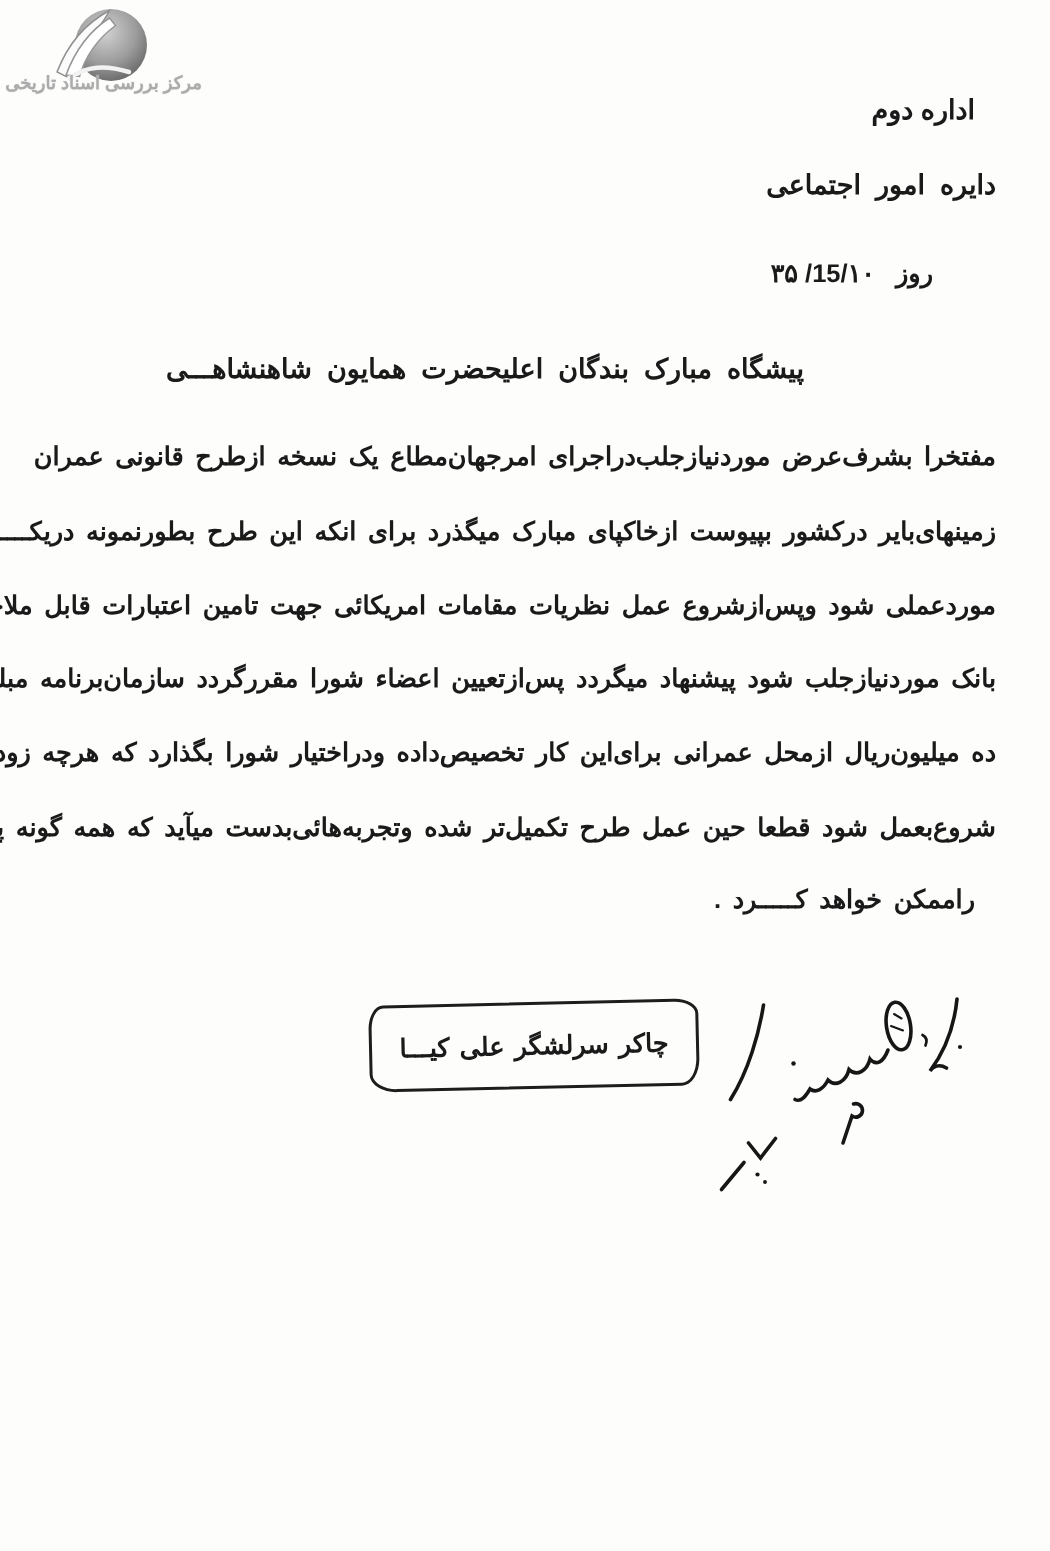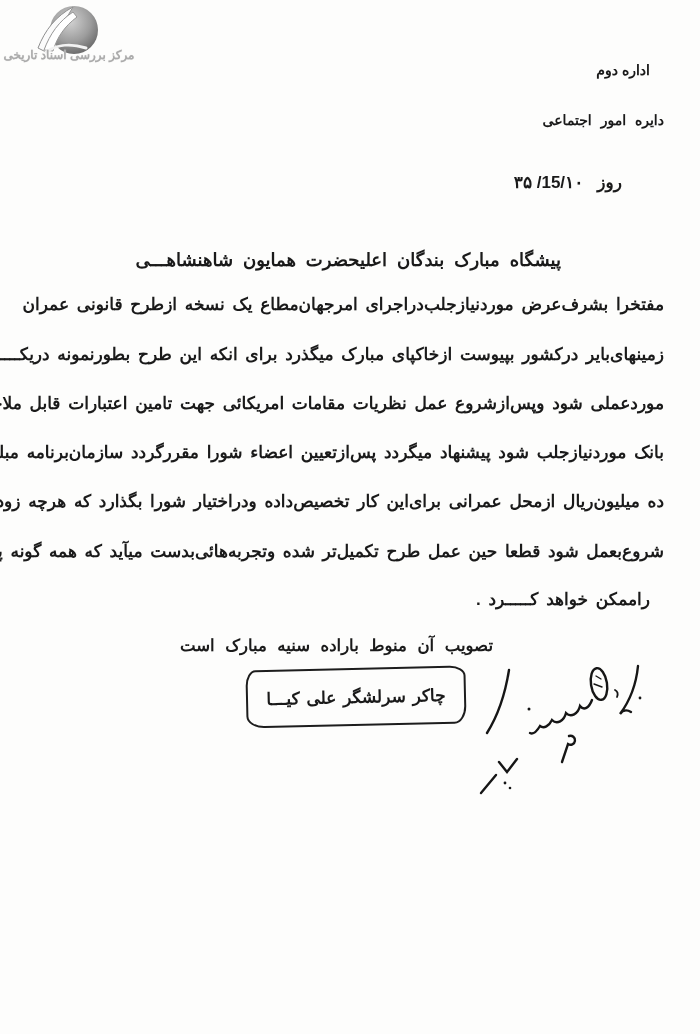--- a/index.html
+++ b/index.html
@@ -11,29 +11,29 @@
   }
   
   .logo-wrap { position:absolute; left:2px; top:4px; width:134px; height:66px; }
   .logo-svg { position:absolute; left:0; top:0; }
   .logo-caption {
     position:absolute; left:0; top:44px; width:134px;
     text-align:center; font-size:12px; font-weight:bold;
     color:#ababab; text-shadow:0 0 1px #d7d7d7; letter-spacing:0.3px;
   }
   
-  .hdr { position:absolute; font-size:14px; font-weight:600; white-space:nowrap; }
+  .hdr { position:absolute; font-size:18px; font-weight:600; white-space:nowrap; }
   .hdr-office   { right:50px; top:62px; }
   .hdr-dept     { right:36px; top:112px; word-spacing:5px; }
   .date-row { position:absolute; right:78px; top:172px; display:flex; gap:14px;
               font-size:17px; font-weight:600; align-items:baseline; }
   
   .salutation {
-    position:absolute; right:139px; top:235px;
-    font-size:18px; font-weight:600; word-spacing:5px; white-space:nowrap;margin-top:14px;
+    position:absolute; right:164px; top:235px;
+    font-size:18px; font-weight:600; word-spacing:5px; white-space:nowrap;
   }
   
   .b-line {
     position:absolute; right:36px; width:630px;
     font-size:17px; font-weight:600; line-height:26px;
     text-align:justify; text-align-last:justify; word-spacing:3px;
     white-space:nowrap; 
   }
   .b-open { display:flex; justify-content:space-between; white-space:nowrap;
             text-align-last:auto; }
@@ -87,21 +87,20 @@
     <span>مفتخرا بشرف‌عرض موردنیازجلب</span>
     <span>دراجرای امرجهان‌مطاع یک نسخه  ازطرح قانونی عمران</span>
   </div>
   <div class="b-line t2">زمینهای‌بایر درکشور بپیوست ازخاکپای مبارک میگذرد  برای انکه  این طرح بطورنمونه  دریکـــــی دو</div>
   <div class="b-line t3">موردعملی شود  وپس‌ازشروع عمل نظریات مقامات امریکائی جهت تامین اعتبارات قابل ملاحظه  وایجاد</div>
   <div class="b-line t4">بانک موردنیازجلب شود  پیشنهاد میگردد  پس‌ازتعیین اعضاء شورا مقررگردد  سازمان‌برنامه  مبلـــــغ</div>
   <div class="b-line t5">ده میلیون‌ریال ازمحل عمرانی برای‌این کار تخصیص‌داده  ودراختیار شورا بگذارد که  هرچه  زودتـــــر</div>
   <div class="b-line t6">شروع‌بعمل شود  قطعا حین عمل طرح تکمیل‌تر شده  وتجربه‌هائی‌بدست میآید که  همه  گونه  پیش‌بینی‌ها</div>
   <div class="b-line b-last t7">راممکن خواهد کـــــرد .</div>
 
-  <div class="closing">تصویب آن منوط باراده  سنیه  مبارک است</div>
 
   <div class="stamp-box">
     <span class="stamp-text">چاکر سرلشگر علی کیـــا</span>
   </div>
 
   <svg class="sig-svg" width="245" height="180" viewBox="0 0 245 180" fill="none" stroke="#161616" stroke-width="2.4" stroke-linecap="round">
     <ellipse cx="147" cy="52" rx="8" ry="16" transform="rotate(-9 147 52)"></ellipse>
     <path d="M144,44 l5,3 M142,52 l8,3" stroke-width="1.4"></path>
     <path d="M186,34 C184,54 177,70 168,82 C170,79 174,77 179,80"></path>
     <circle cx="188" cy="66" r="1.4" fill="#161616" stroke="none"></circle>

